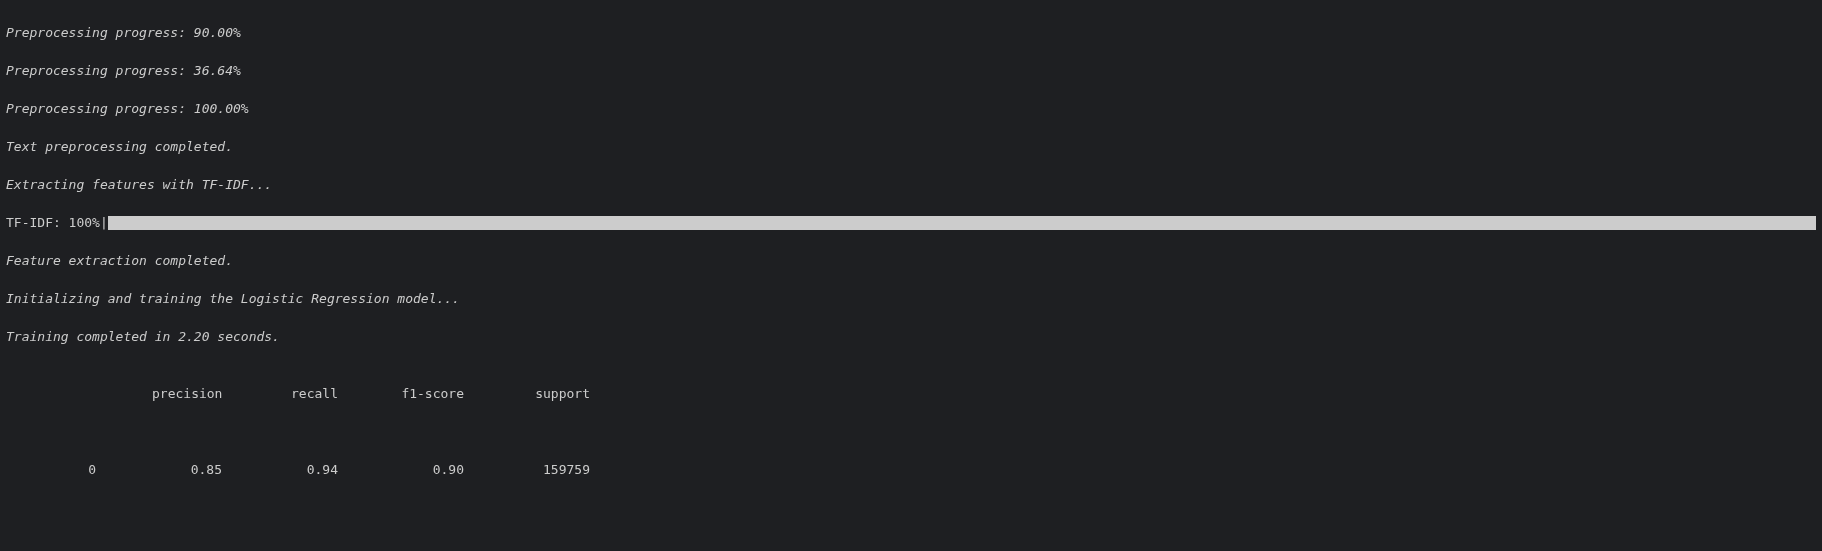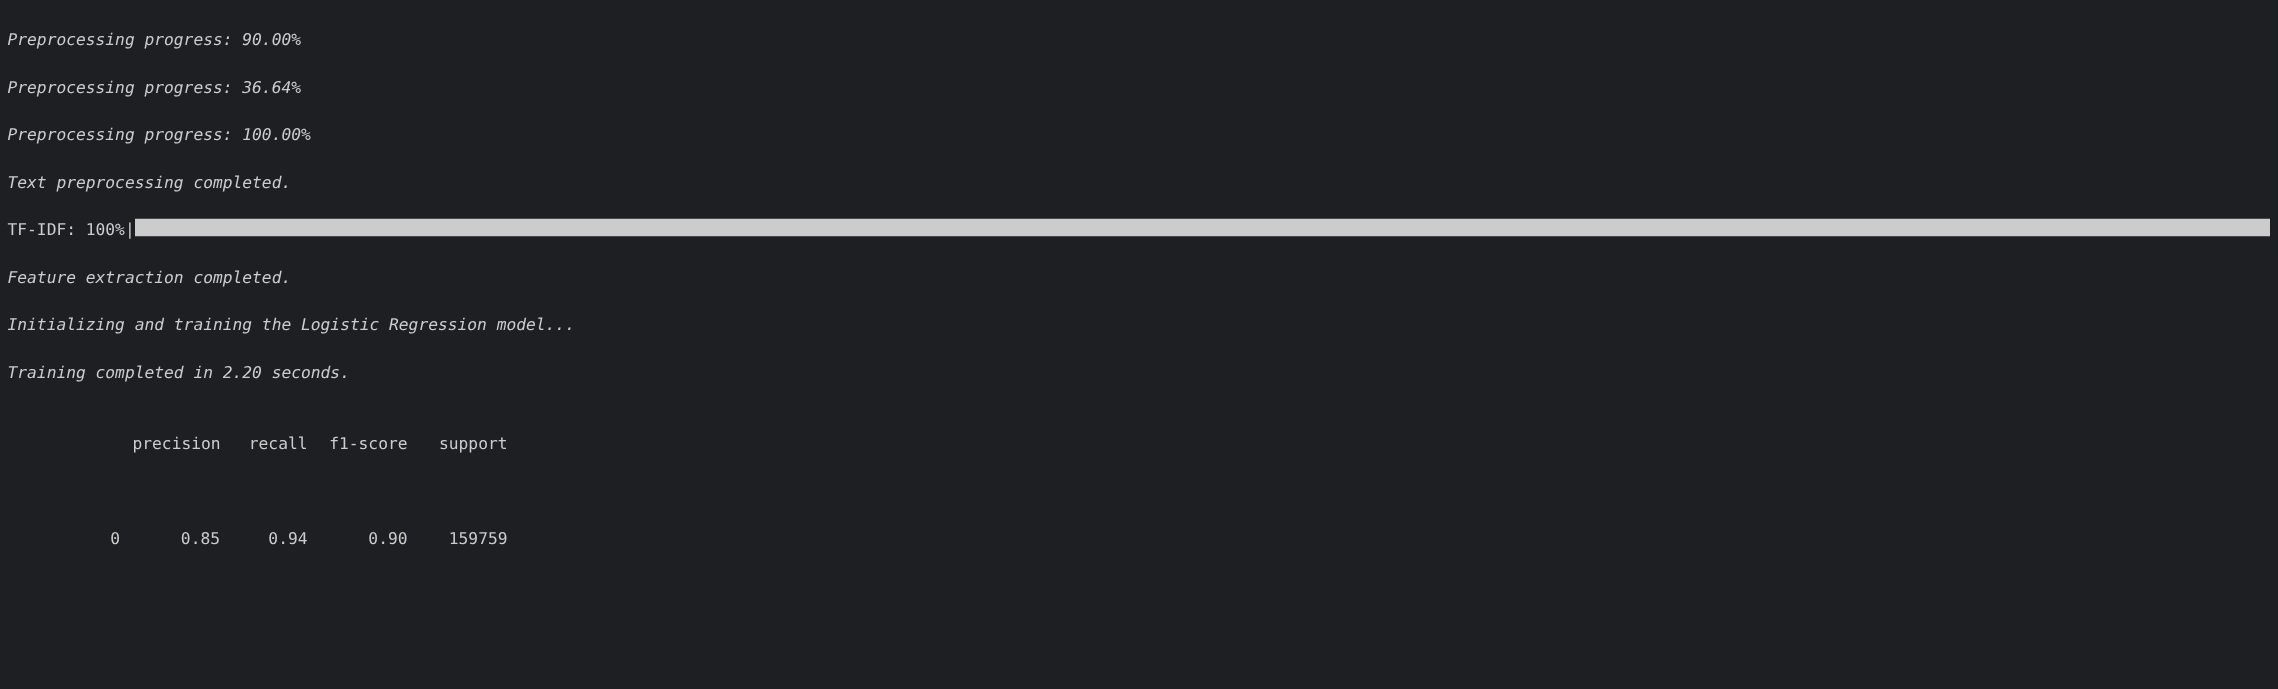--- a/index.html
+++ b/index.html
@@ -12,43 +12,46 @@
     line-height: 19px;
     width: 1822px;
   }
   .terminal {
     padding: 4px 6px;
     white-space: pre;
   }
   .line { white-space: pre; font-style: italic; }
   .bar-line {
     display: flex;
+    align-items: center;
     white-space: nowrap;
   }
   .bar-fill {
     background: #cccccc;
     height: 14px;
     flex: 1 1 auto;
     margin: 0 0px;
   }
   .report-row {
     display: grid;
     grid-template-columns: 100px 80px 70px 80px 80px;
+    gap: 46px;
   }
   .report-row > span { text-align: right; padding-right: 10px; }
   .report-row > span.label { text-align: right; padding-right: 10px; }
 </style>
 </head>
 <body>
 
 <div class="terminal">
 <div class="line">Preprocessing progress: 90.00%</div>
 <div class="line">Preprocessing progress: 36.64%</div>
 <div class="line">Preprocessing progress: 100.00%</div>
 <div class="line">Text preprocessing completed.</div>
+<div class="line">Extracting features with TF-IDF...</div>
 <div class="bar-line">
   <span>TF-IDF: 100%|</span>
   <span class="bar-fill"></span>
 </div>
 <div class="line">Feature extraction completed.</div>
 <div class="line">Initializing and training the Logistic Regression model...</div>
 <div class="line">Training completed in 2.20 seconds.</div>
 
 <div class="report-row">
   <span class="label"></span>

